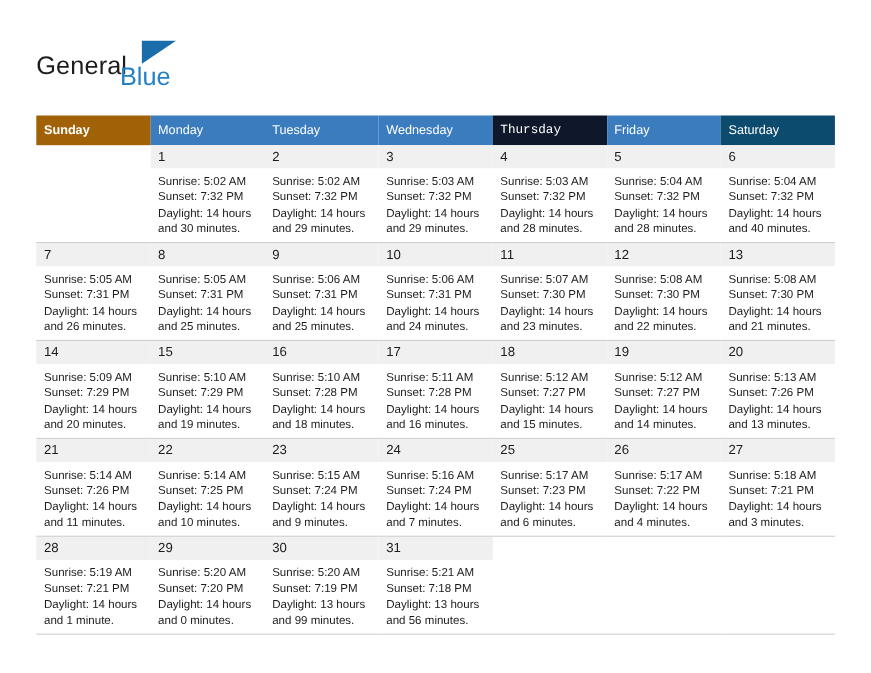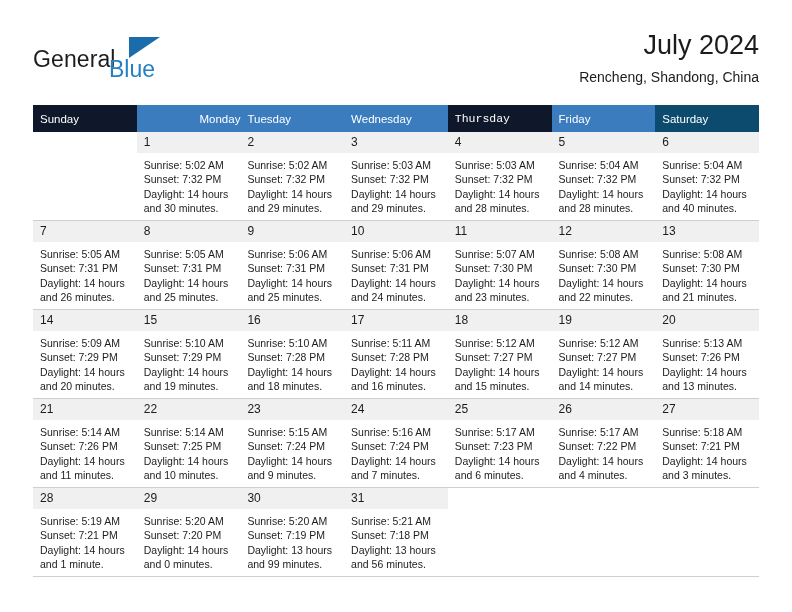--- a/index.html
+++ b/index.html
@@ -140,32 +140,28 @@
 <div class="page">
 
   <div class="header">
 
     <div class="brand">
       <span class="brand-general">General</span>
       <span class="brand-triangle" style="border-left-color: rgb(27, 108, 171);"></span>
       <span class="brand-blue" style="color: rgb(37, 128, 195); margin-left: 20px;">Blue</span>
     </div>
 
-    <div class="title-block">
-      <div class="cal-title">July 2024</div>
-      <div class="cal-subtitle">Rencheng, Shandong, China</div>
-    </div>
 
   </div>
 
   <table class="calendar">
     <thead>
       <tr>
-        <th style="background: #0f172a;">Sunday</th>
-        <th style="background: rgb(58, 124, 190); text-align: right;">Monday</th>
+        <th style="background: #a16207; font-weight: bold;">Sunday</th>
+        <th style="background: rgb(58, 124, 190);">Monday</th>
         <th style="background: rgb(58, 124, 190);">Tuesday</th>
         <th style="background: rgb(58, 124, 190);">Wednesday</th>
         <th style="background: #0f172a; font-family: Liberation Mono, monospace;">Thursday</th>
         <th style="background: rgb(58, 124, 190);">Friday</th>
         <th style="background: #0c4a6e;">Saturday</th>
       </tr>
     </thead>
     <tbody id="weeks-body">
         <tr>
           <td class="blank">

